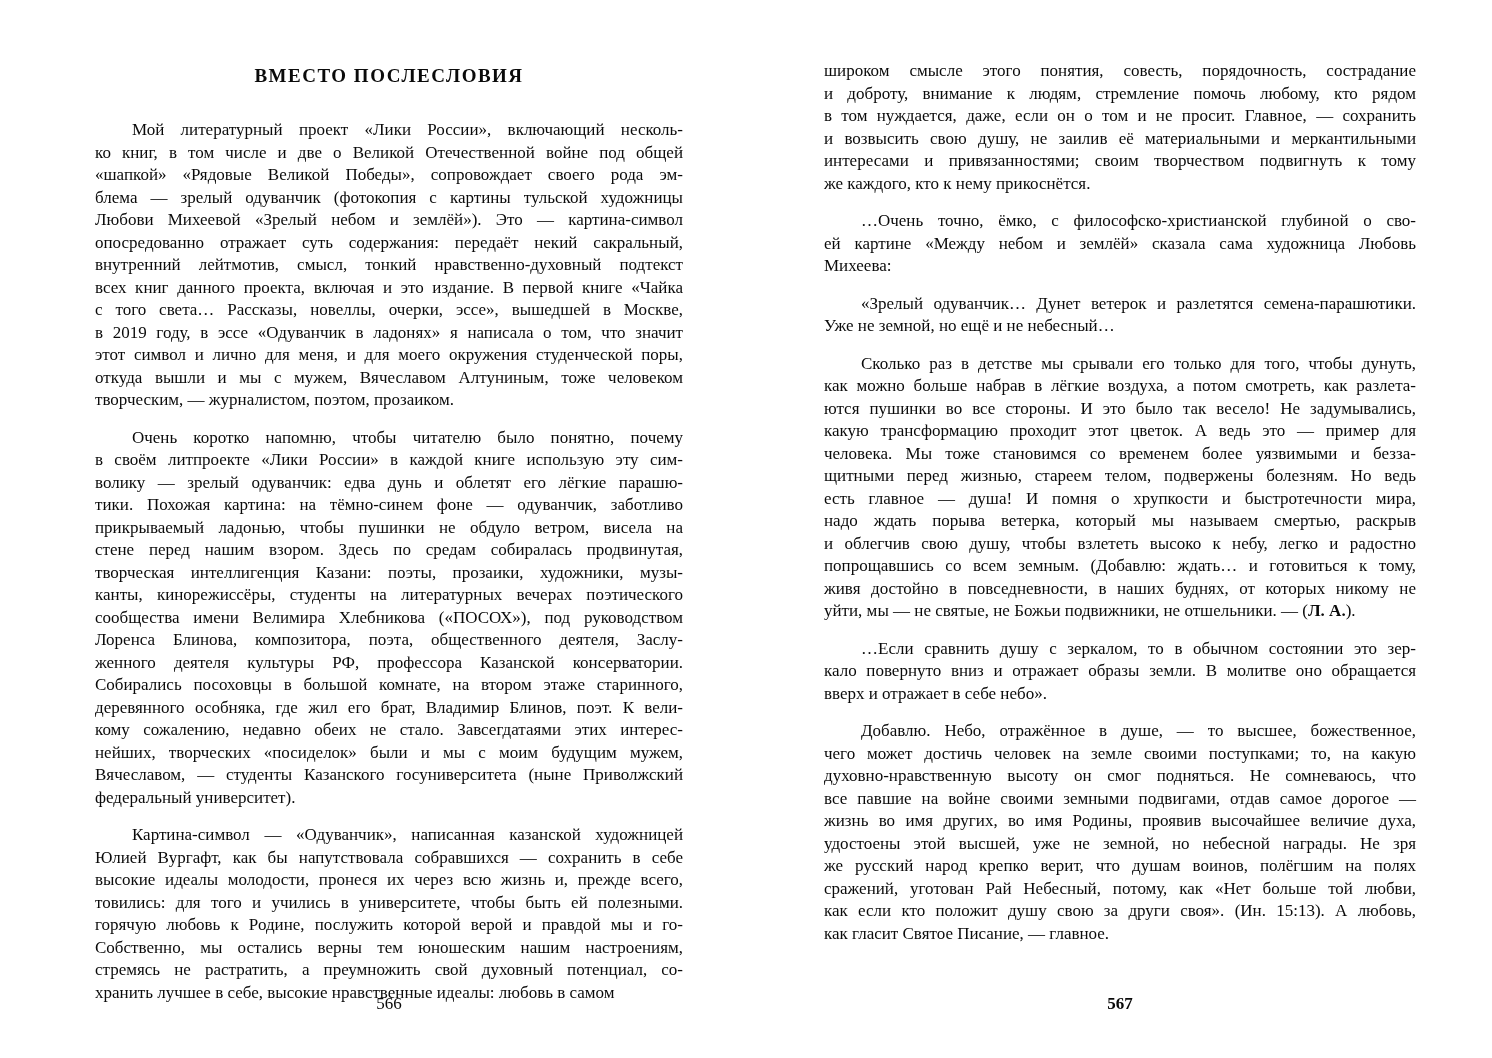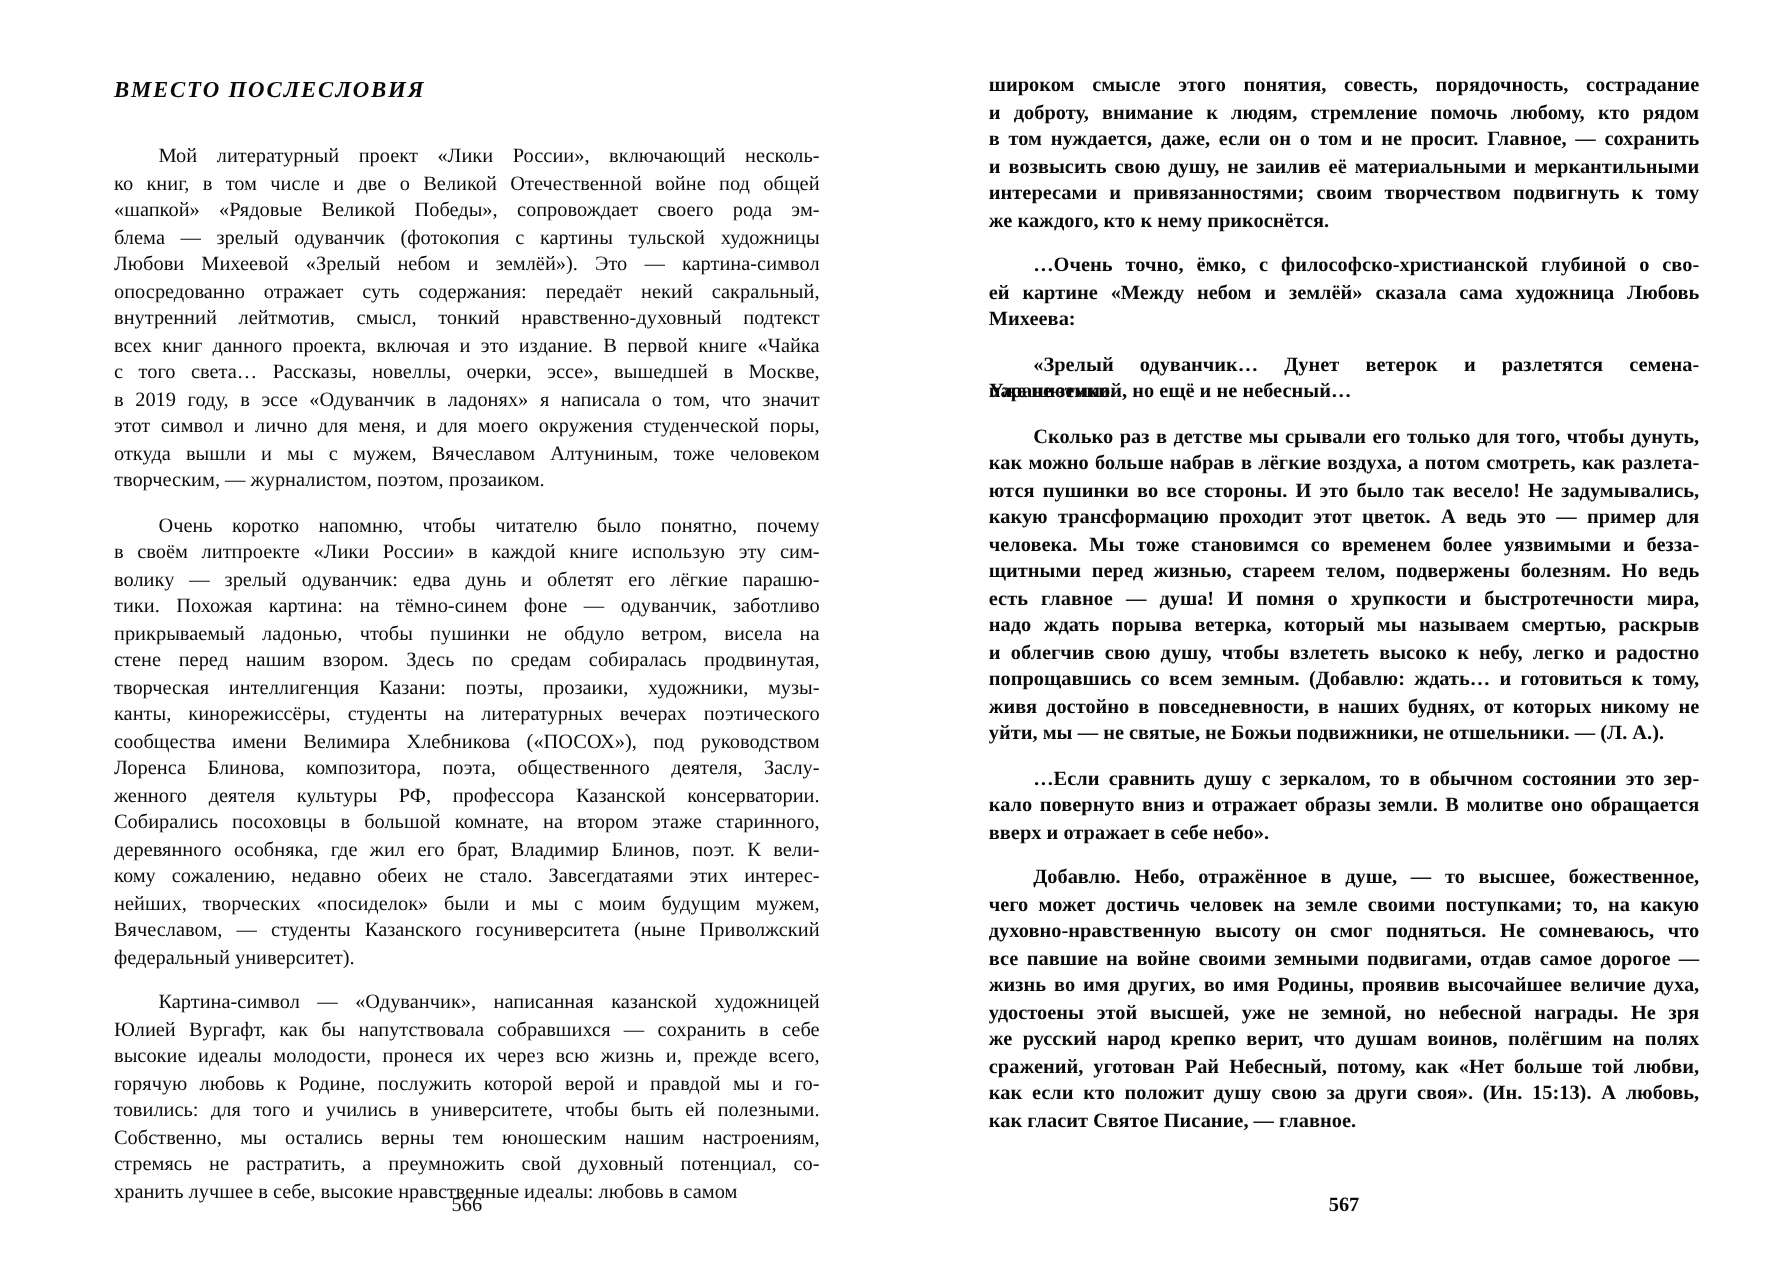--- a/index.html
+++ b/index.html
@@ -13,29 +13,28 @@
     position: relative;
     overflow: hidden;
     font-family: "Liberation Serif", "DejaVu Serif", serif;
     color: #0a0a0a;
   }
   .page-column {
     position: absolute;
     top: 60px;
   }
   .page-column.left  { left: 95px;  width: 588px; }
-  .page-column.right { left: 824px; width: 592px; font-weight: bold; }
+  .page-column.right { left: 824px; width: 592px; }
   .heading {
     font-weight: bold;
     font-size: 19px;
     line-height: 24px;
     letter-spacing: 1.5px;
-    text-align: left;
+    text-align: center;
     margin: 4px 0 31px 0;
-    font-style: italic;
   }
   .line {
     font-size: 17px;
     line-height: 22.5px;
     height: 22.5px;
     text-align: justify;
     text-align-last: justify;
   }
   .line.last {
     text-align-last: left;
@@ -85,22 +84,22 @@
       <div class="line">женного деятеля культуры РФ, профессора Казанской консерватории.</div>
       <div class="line">Собирались посоховцы в большой комнате, на втором этаже старинного,</div>
       <div class="line">деревянного особняка, где жил его брат, Владимир Блинов, поэт. К вели-</div>
       <div class="line">кому сожалению, недавно обеих не стало. Завсегдатаями этих интерес-</div>
       <div class="line">нейших, творческих «посиделок» были и мы с моим будущим мужем,</div>
       <div class="line">Вячеславом, — студенты Казанского госуниверситета (ныне Приволжский</div>
       <div class="line last">федеральный университет).</div>
       <div class="line indent">Картина-символ — «Одуванчик», написанная казанской художницей</div>
       <div class="line">Юлией Вургафт, как бы напутствовала собравшихся — сохранить в себе</div>
       <div class="line">высокие идеалы молодости, пронеся их через всю жизнь и, прежде всего,</div>
+      <div class="line">товились: для того и учились в университете, чтобы быть ей полезными.</div>
       <div class="line">горячую любовь к Родине, послужить которой верой и правдой мы и го-</div>
-      <div class="line">товились: для того и учились в университете, чтобы быть ей полезными.</div>
       <div class="line">Собственно, мы остались верны тем юношеским нашим настроениям,</div>
       <div class="line">стремясь не растратить, а преумножить свой духовный потенциал, со-</div>
       <div class="line last">хранить лучшее в себе, высокие нравственные идеалы: любовь в самом</div>
     </div>
 </div>
 <div class="page-number left">566</div>
 
 <div class="page-column right">
   <div>
       <div class="line">широком смысле этого понятия, совесть, порядочность, сострадание</div>

